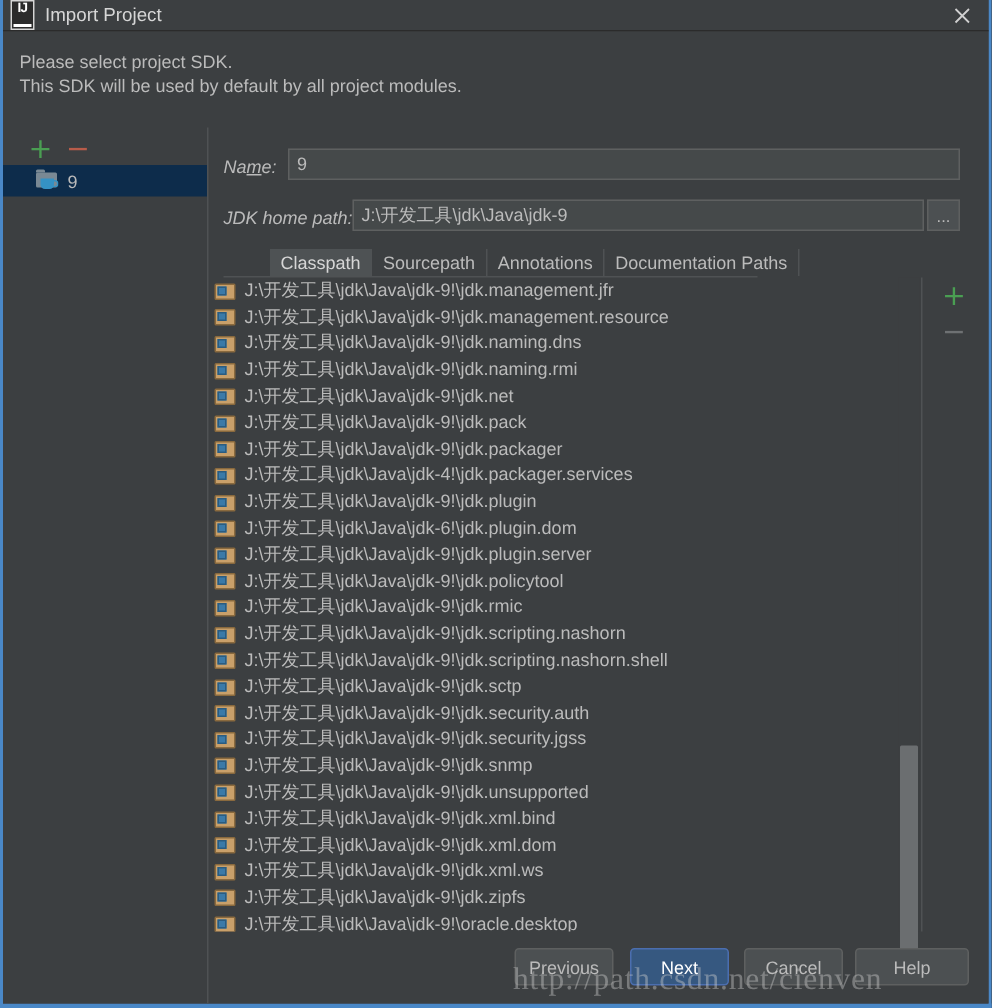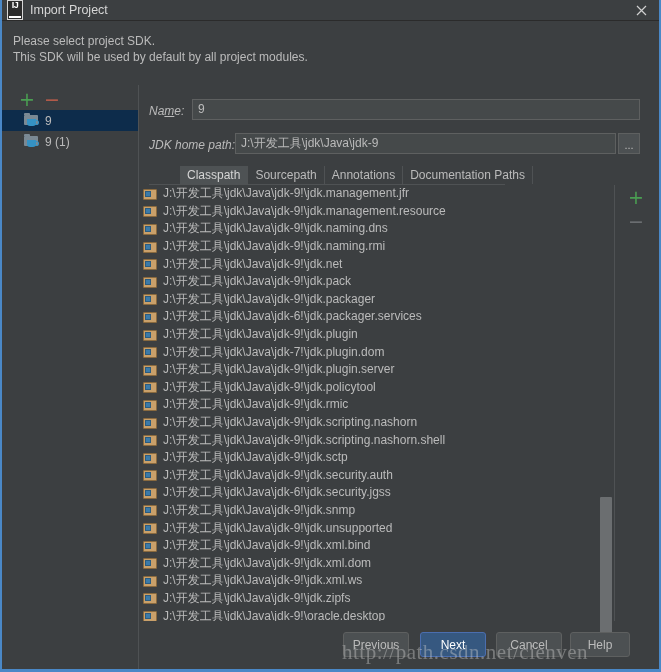--- a/index.html
+++ b/index.html
@@ -304,21 +304,21 @@
     cursor: pointer;
   }
   .btn.default {
     background: #365880;
     border: 1px solid #4b6eaf;
     color: #ffffff;
   }
   #btn-previous { left: 341px; width: 66px; }
   #btn-next     { left: 418px; width: 66px; }
   #btn-cancel   { left: 494px; width: 66px; }
-  #btn-help     { left: 568px; width: 60px; }
+  #btn-help     { left: 568px; width: 76px; }
 
   
   #watermark {
     position:absolute; left: 342px; top: 640px;
     font-family: "Liberation Serif", serif;
     font-size: 21px;
     letter-spacing: 0.5px;
     color: rgba(205,205,205,0.42);
     white-space: nowrap;
     pointer-events: none;
@@ -357,27 +357,20 @@
     </div>
 
     <div id="sdk-list">
       <div class="sdk-row selected">
         <span class="jdk-icon">
           <span class="fold"></span>
             <span class="cup"></span>
         </span>
         <span>9</span>
       </div>
-      <div class="sdk-row">
-        <span class="jdk-icon">
-          <span class="fold"></span>
-            <span class="cup"></span>
-        </span>
-        <span>9 (1)</span>
-      </div>
     </div>
 
     <div id="splitter"></div>
 
     <div class="field-label" id="lbl-name"><span>Na</span><span class="mn">m</span><span>e:</span></div>
     <div class="textfield" id="fld-name" placeholder="">9</div>
 
     <div class="field-label" id="lbl-jdkhome">JDK home path:</div>
     <div class="textfield" id="fld-jdkhome" placeholder="">J:\开发工具\jdk\Java\jdk-9</div>
     <div id="browse-btn">...</div>
@@ -439,35 +432,35 @@
               <span class="jbody"></span>
               <span class="jinner"></span>
             </span>
             <span>J:\开发工具\jdk\Java\jdk-9!\jdk.packager</span>
           </div>
           <div class="cp-row">
             <span class="jar-icon">
               <span class="jbody"></span>
               <span class="jinner"></span>
             </span>
-            <span>J:\开发工具\jdk\Java\jdk-6!\jdk.packager.services</span>
+            <span>J:\开发工具\jdk\Java\jdk-4!\jdk.packager.services</span>
           </div>
           <div class="cp-row">
             <span class="jar-icon">
               <span class="jbody"></span>
               <span class="jinner"></span>
             </span>
             <span>J:\开发工具\jdk\Java\jdk-9!\jdk.plugin</span>
           </div>
           <div class="cp-row">
             <span class="jar-icon">
               <span class="jbody"></span>
               <span class="jinner"></span>
             </span>
-            <span>J:\开发工具\jdk\Java\jdk-7!\jdk.plugin.dom</span>
+            <span>J:\开发工具\jdk\Java\jdk-6!\jdk.plugin.dom</span>
           </div>
           <div class="cp-row">
             <span class="jar-icon">
               <span class="jbody"></span>
               <span class="jinner"></span>
             </span>
             <span>J:\开发工具\jdk\Java\jdk-9!\jdk.plugin.server</span>
           </div>
           <div class="cp-row">
             <span class="jar-icon">
@@ -509,21 +502,21 @@
               <span class="jbody"></span>
               <span class="jinner"></span>
             </span>
             <span>J:\开发工具\jdk\Java\jdk-9!\jdk.security.auth</span>
           </div>
           <div class="cp-row">
             <span class="jar-icon">
               <span class="jbody"></span>
               <span class="jinner"></span>
             </span>
-            <span>J:\开发工具\jdk\Java\jdk-6!\jdk.security.jgss</span>
+            <span>J:\开发工具\jdk\Java\jdk-9!\jdk.security.jgss</span>
           </div>
           <div class="cp-row">
             <span class="jar-icon">
               <span class="jbody"></span>
               <span class="jinner"></span>
             </span>
             <span>J:\开发工具\jdk\Java\jdk-9!\jdk.snmp</span>
           </div>
           <div class="cp-row">
             <span class="jar-icon">

